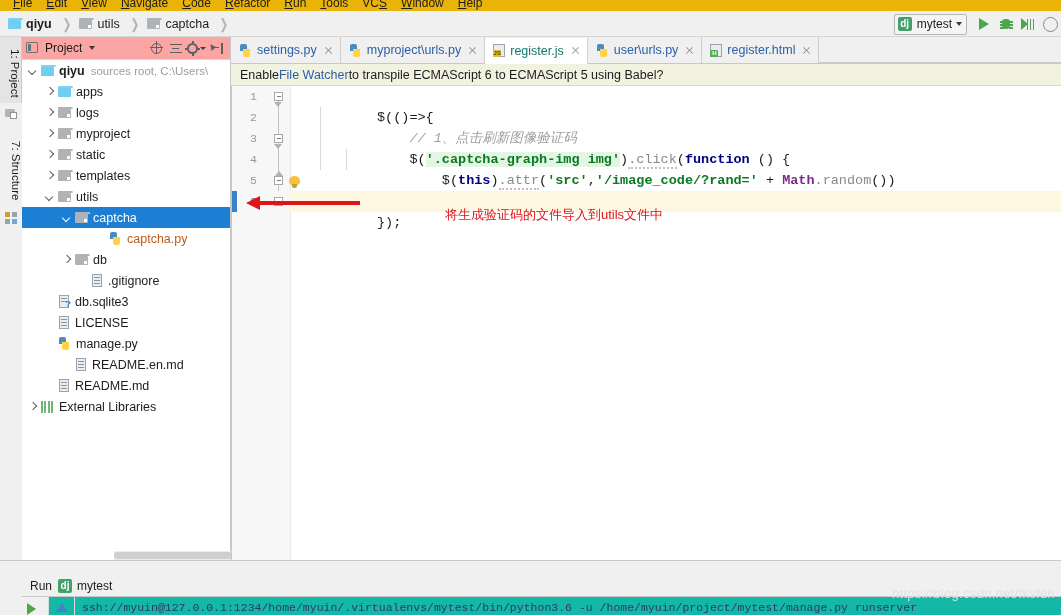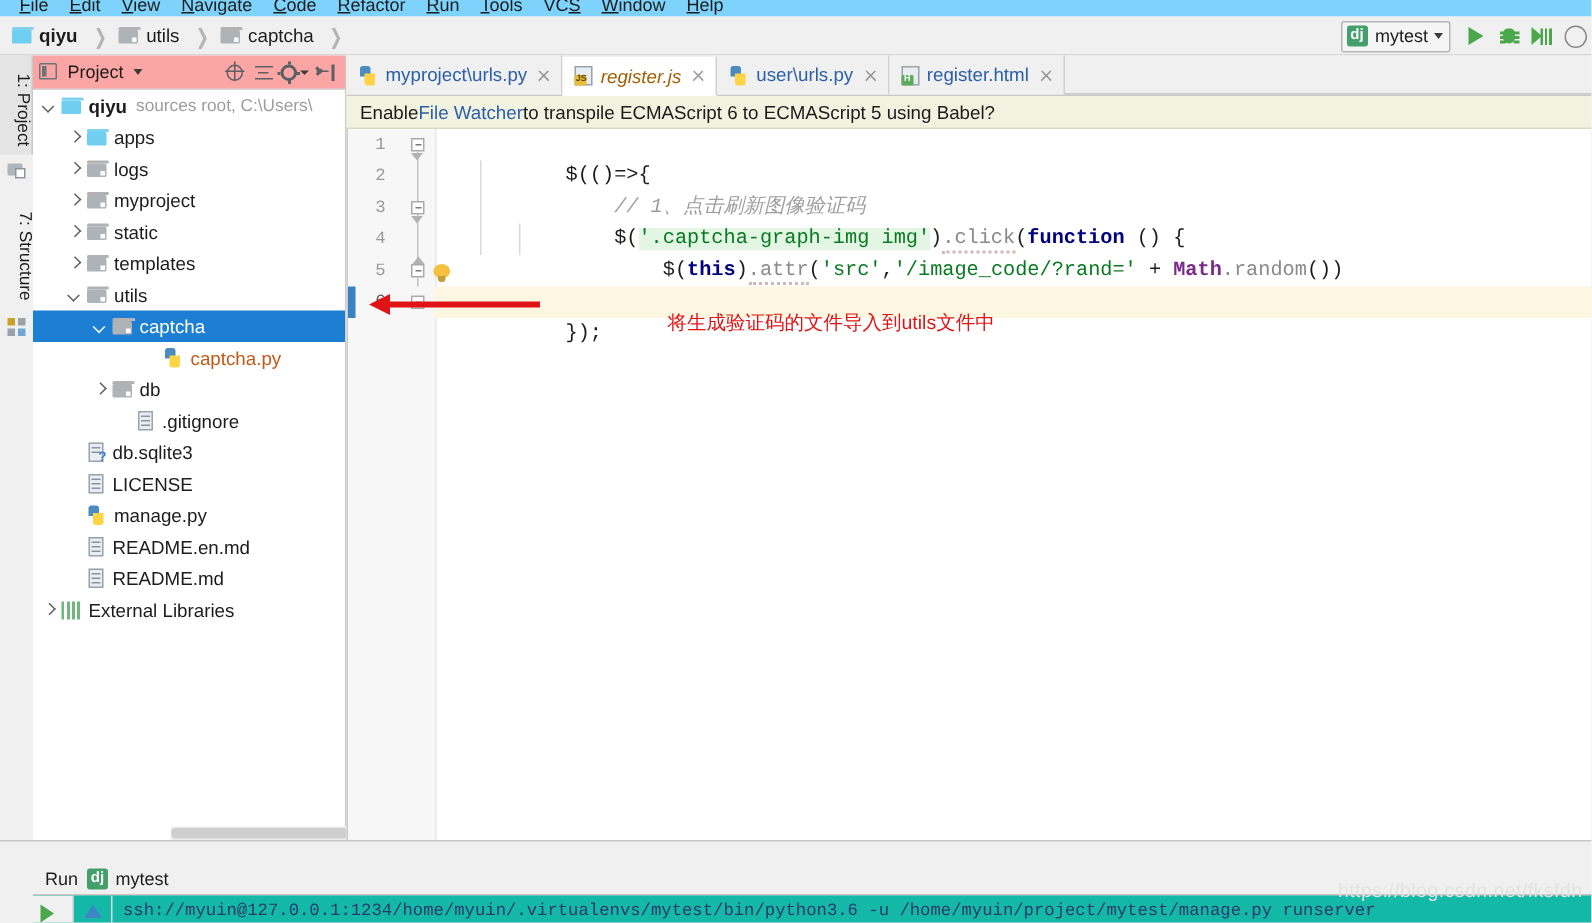--- a/index.html
+++ b/index.html
@@ -8,21 +8,21 @@
     background:#f0f0f0;
     font-family:"Liberation Sans", sans-serif;
     font-size:12px;color:#000;
     -webkit-font-smoothing:antialiased;
   }
   .ide{position:relative;width:1061px;height:615px;background:#f0f0f0;}
 
   
   .menubar{
     position:absolute;left:0;top:0;width:1061px;height:11px;
-    background:#7dd3fc;overflow:hidden;
+    background:#eab308;overflow:hidden;
   }
   .menubar .inner{display:flex;align-items:flex-end;height:17px;margin-top:-6px;padding-left:6px;}
   .menu-item{
     padding:0 7px;font-size:12px;color:#1c1c1c;line-height:16px;
     white-space:nowrap;
   }
   .menu-item u{text-decoration:underline;}
 
   
   .navbar{
@@ -162,21 +162,21 @@
     background:#f0f0f0;display:flex;align-items:flex-end;
     border-bottom:1px solid #c8c8c8;box-sizing:border-box;
   }
   .tab{
     height:26px;display:flex;align-items:center;padding:0 6px 0 8px;
     border-right:1px solid #cfcfcf;box-sizing:border-box;background:#f0f0f0;
     position:relative;
   }
   .tab.active{background:#fff;border-bottom:1px solid #fff;margin-bottom:-1px;}
   .tab .lbl{font-size:12.5px;color:#2b5fa8;margin:0 6px 0 5px;}
-  .tab.active .lbl{color:#a16207;font-style:italic;}
+  .tab.active .lbl{color:#0f766e;}
   .tabx{width:11px;height:11px;position:relative;opacity:.55;}
   .tabx:before,.tabx:after{content:"";position:absolute;left:1px;top:5px;width:9px;height:1.4px;background:#4a4a4a;}
   .tabx:before{transform:rotate(45deg);}
   .tabx:after{transform:rotate(-45deg);}
   .jsico{width:12px;height:13px;position:relative;flex:0 0 12px;}
   .jsico .pg{position:absolute;left:0;top:0;width:12px;height:13px;background:#e8edf1;border:1px solid #9aa3ab;box-sizing:border-box;}
   .jsico .bg{position:absolute;left:0;bottom:0;width:8px;height:7px;background:#e8bd3a;border-radius:1px;
      color:#5a4500;font-size:6px;font-weight:bold;line-height:7px;text-align:center;}
   .htmico{width:12px;height:13px;position:relative;flex:0 0 12px;}
   .htmico .pg{position:absolute;left:0;top:0;width:12px;height:13px;background:#e8edf1;border:1px solid #9aa3ab;box-sizing:border-box;}
@@ -219,21 +219,21 @@
   .bulb .b{position:absolute;left:4px;top:8px;width:5px;height:4px;background:#bfa23c;border-radius:0 0 2px 2px;}
 
   .codelines{position:absolute;left:58px;top:0;right:0;bottom:0;}
   .cl{
     height:21px;line-height:21px;white-space:pre;
     font-family:"Liberation Mono",monospace;font-size:13.5px;color:#1c1c1c;
     padding-left:6px;
   }
   .cl.hl{background:#fdf6e0;}
   .tk-kw{color:#000080;font-weight:bold;}
-  .tk-str{color:#0a7a22;font-weight:normal;}
+  .tk-str{color:#0a7a22;font-weight:bold;}
   .tk-cmt{color:#9e9e9e;font-style:italic;}
   .tk-fn{color:#8a8a8a;}
   .tk-cls{color:#7a2b8a;font-weight:bold;}
   .tk-plain{color:#1c1c1c;}
   .str-hl{background:#e3f5e3;}
   .squig{
     border-bottom:2px dotted #d3b8b8;
   }
   .indent-guide{position:absolute;width:1px;background:#d9d9d9;}
 
@@ -543,21 +543,21 @@
           <span class="name" style="">LICENSE</span>
         </div>
         <div class="row" style="padding-left: 22px;">
           <span class="arrow "></span>
           <span class="pyico" style="margin-left:3px;">
             <span class="a"></span>
             <span class="b"></span>
           </span>
           <span class="name" style="">manage.py</span>
         </div>
-        <div class="row" style="padding-left: 22px;">
+        <div class="row" style="padding-left: 39px;">
           <span class="arrow "></span>
           <span class="fileico" style="margin-left:3px;">
             <span class="pg"></span>
             <span class="ln" style="top:3px"></span>
             <span class="ln" style="top:6px"></span>
             <span class="ln" style="top:9px"></span>
           </span>
           <span class="name" style="">README.en.md</span>
         </div>
         <div class="row" style="padding-left: 22px;">
@@ -576,20 +576,28 @@
           <span class="name" style="">External Libraries</span>
         </div>
       </div>
     <div class="panel-scroll">
         <i></i>
       </div>
   </div>
 
   <div class="editor">
     <div class="tabs" id="tabs">
+        <div class="tab">
+          <span class="pyico">
+            <span class="a"></span>
+            <span class="b"></span>
+          </span>
+          <span class="lbl">settings.py</span>
+          <span class="tabx"></span>
+        </div>
         <div class="tab">
           <span class="pyico">
             <span class="a"></span>
             <span class="b"></span>
           </span>
           <span class="lbl">myproject\urls.py</span>
           <span class="tabx"></span>
         </div>
         <div class="tab active">
           <span class="jsico">

